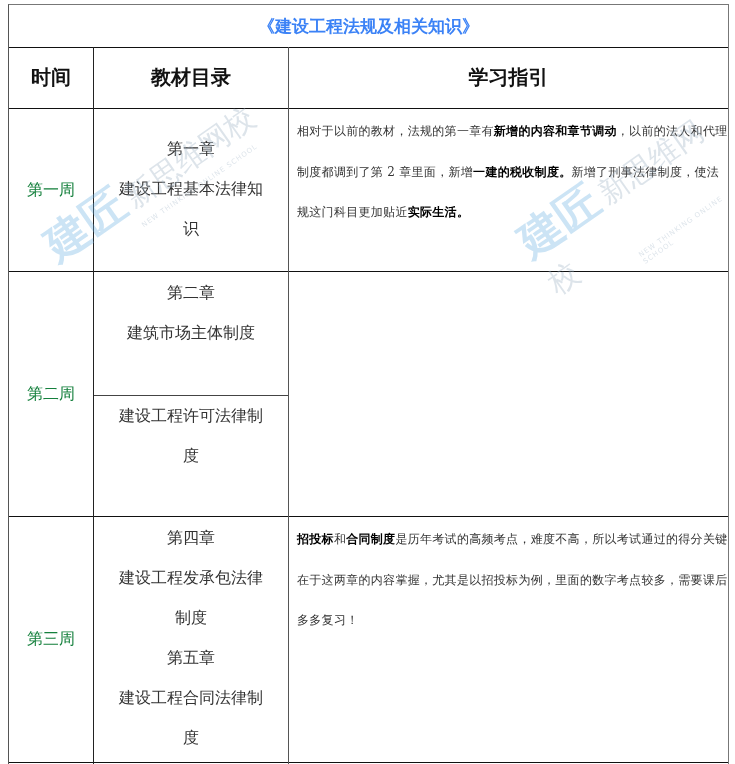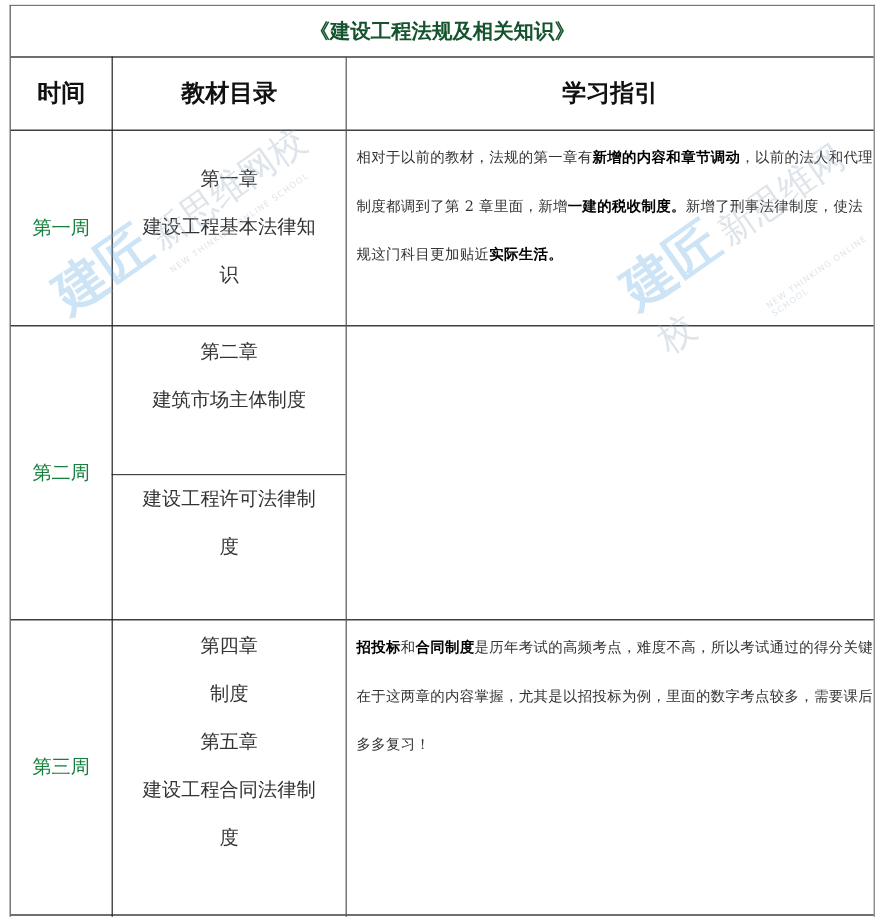--- a/index.html
+++ b/index.html
@@ -24,21 +24,21 @@
   .gd b { color: #000; font-family: "DejaVu Sans", sans-serif; font-weight: bold; }
   .wm { position: absolute; pointer-events: none; transform: rotate(-35deg); opacity: 0.35; }
   .wm .big { font-family: "DejaVu Sans", sans-serif; font-weight: bold; font-size: 44px; color: #6fb3e3; }
   .wm .mid { font-family: "DejaVu Sans", sans-serif; font-size: 30px; color: #9fb3c5; }
   .wm .sm { font-family: "DejaVu Sans", sans-serif; font-size: 7px; color: #9fb3c5; letter-spacing: 1px; }
 </style>
 </head>
 <body>
 
 <div class="tbl">
-  <div class="title" id="title" style="color: #14532d;">《建设工程法规及相关知识》</div>
+  <div class="title" id="title" style="color: #3b82f6;">《建设工程法规及相关知识》</div>
 
   <div class="hline" style="left:0;top:42px;width:719px;"></div>
   <div class="hline" style="left:0;top:103px;width:719px;"></div>
   <div class="hline" style="left:0;top:266px;width:719px;"></div>
   <div class="hline" style="left:84px;top:390px;width:195px;border-top-color:#444;"></div>
   <div class="hline" style="left:0;top:511px;width:719px;"></div>
   <div class="hline" style="left:0;top:757px;width:719px;"></div>
   <div class="vline" style="left:84px;top:42px;height:740px;"></div>
   <div class="vline" style="left:279px;top:42px;height:740px;border-left-color:#555;"></div>
 
@@ -60,20 +60,21 @@
     <div>建筑市场主体制度</div>
   </div>
   <div class="ch" style="top:391px;">
     <div>建设工程许可法律制</div>
     <div>度</div>
   </div>
 
   <div class="wk" style="top:512px;height:245px;">第三周</div>
   <div class="ch" style="top:513px;">
     <div>第四章</div>
+    <div>建设工程发承包法律</div>
     <div>制度</div>
     <div>第五章</div>
     <div>建设工程合同法律制</div>
     <div>度</div>
   </div>
   <div class="gd" style="top:514px;"><b>招投标</b><span>和</span><b>合同制度</b><span>是历年考试的高频考点，难度不高，所以考试通过的得分关键在于这两章的内容掌握，尤其是以招投标为例，里面的数字考点较多，需要课后多多复习！</span></div>
 </div>
 
 <div class="wm" style="left:30px;top:150px;">
   <span class="big"><span>建匠</span></span>

